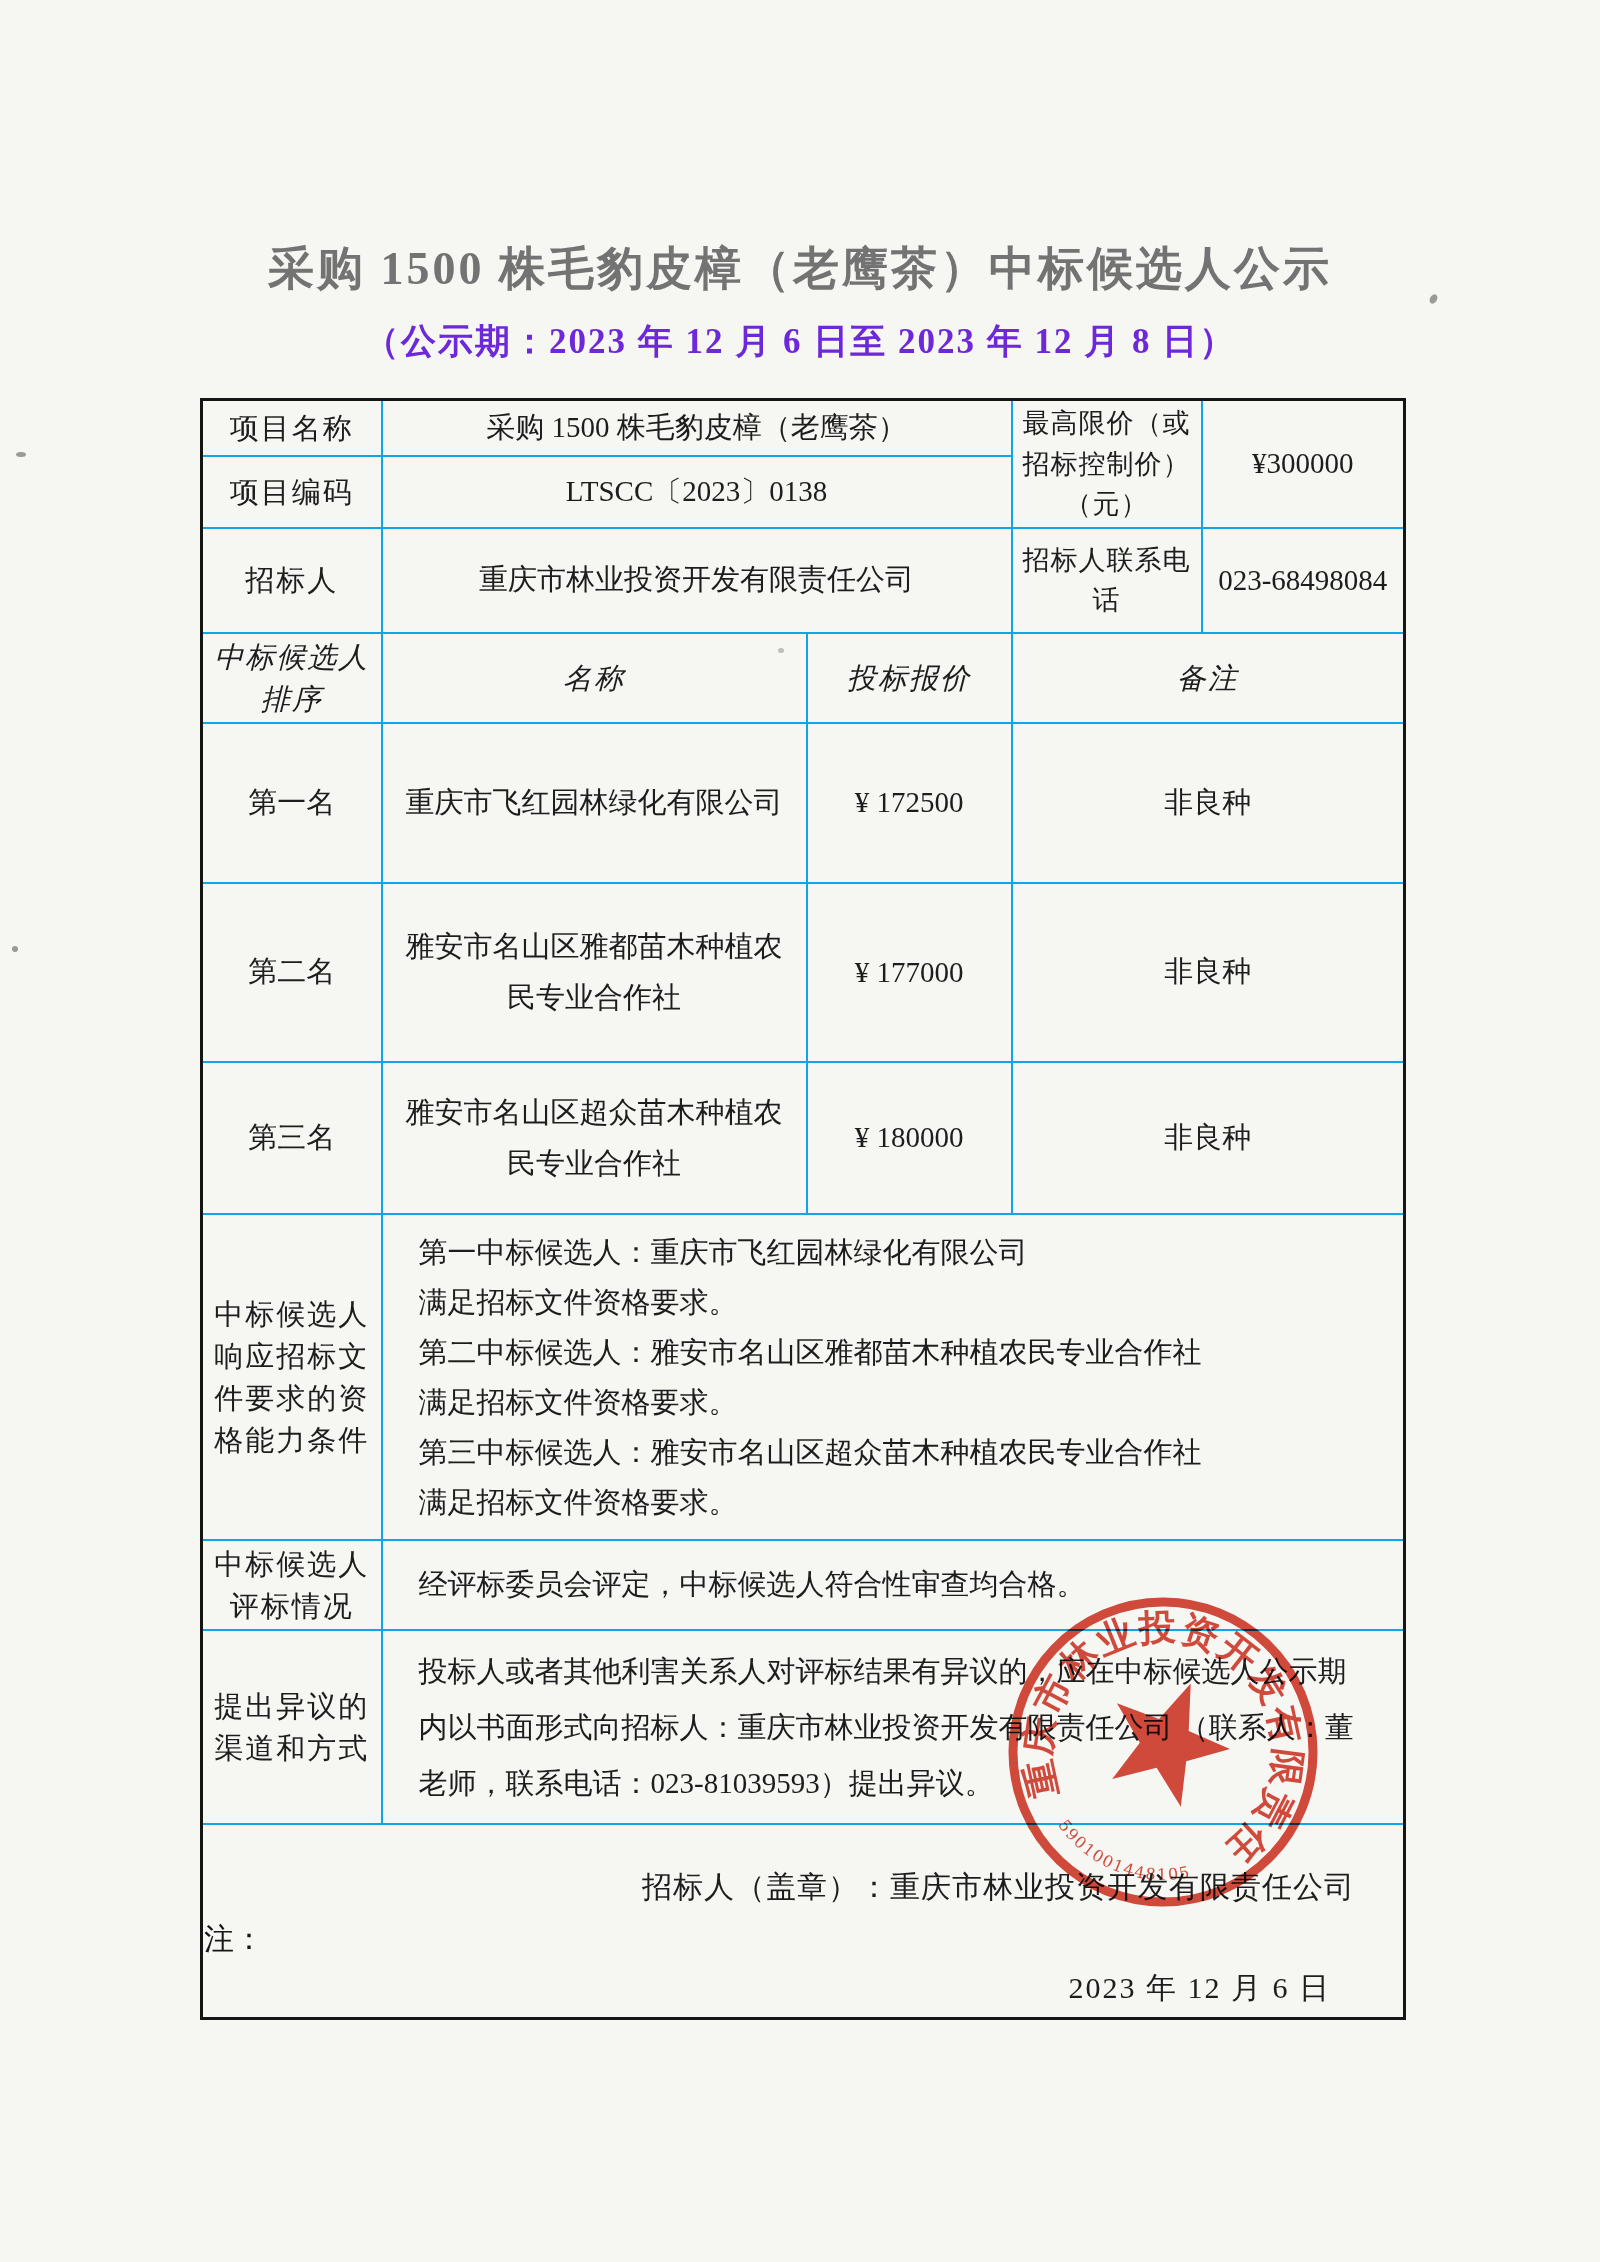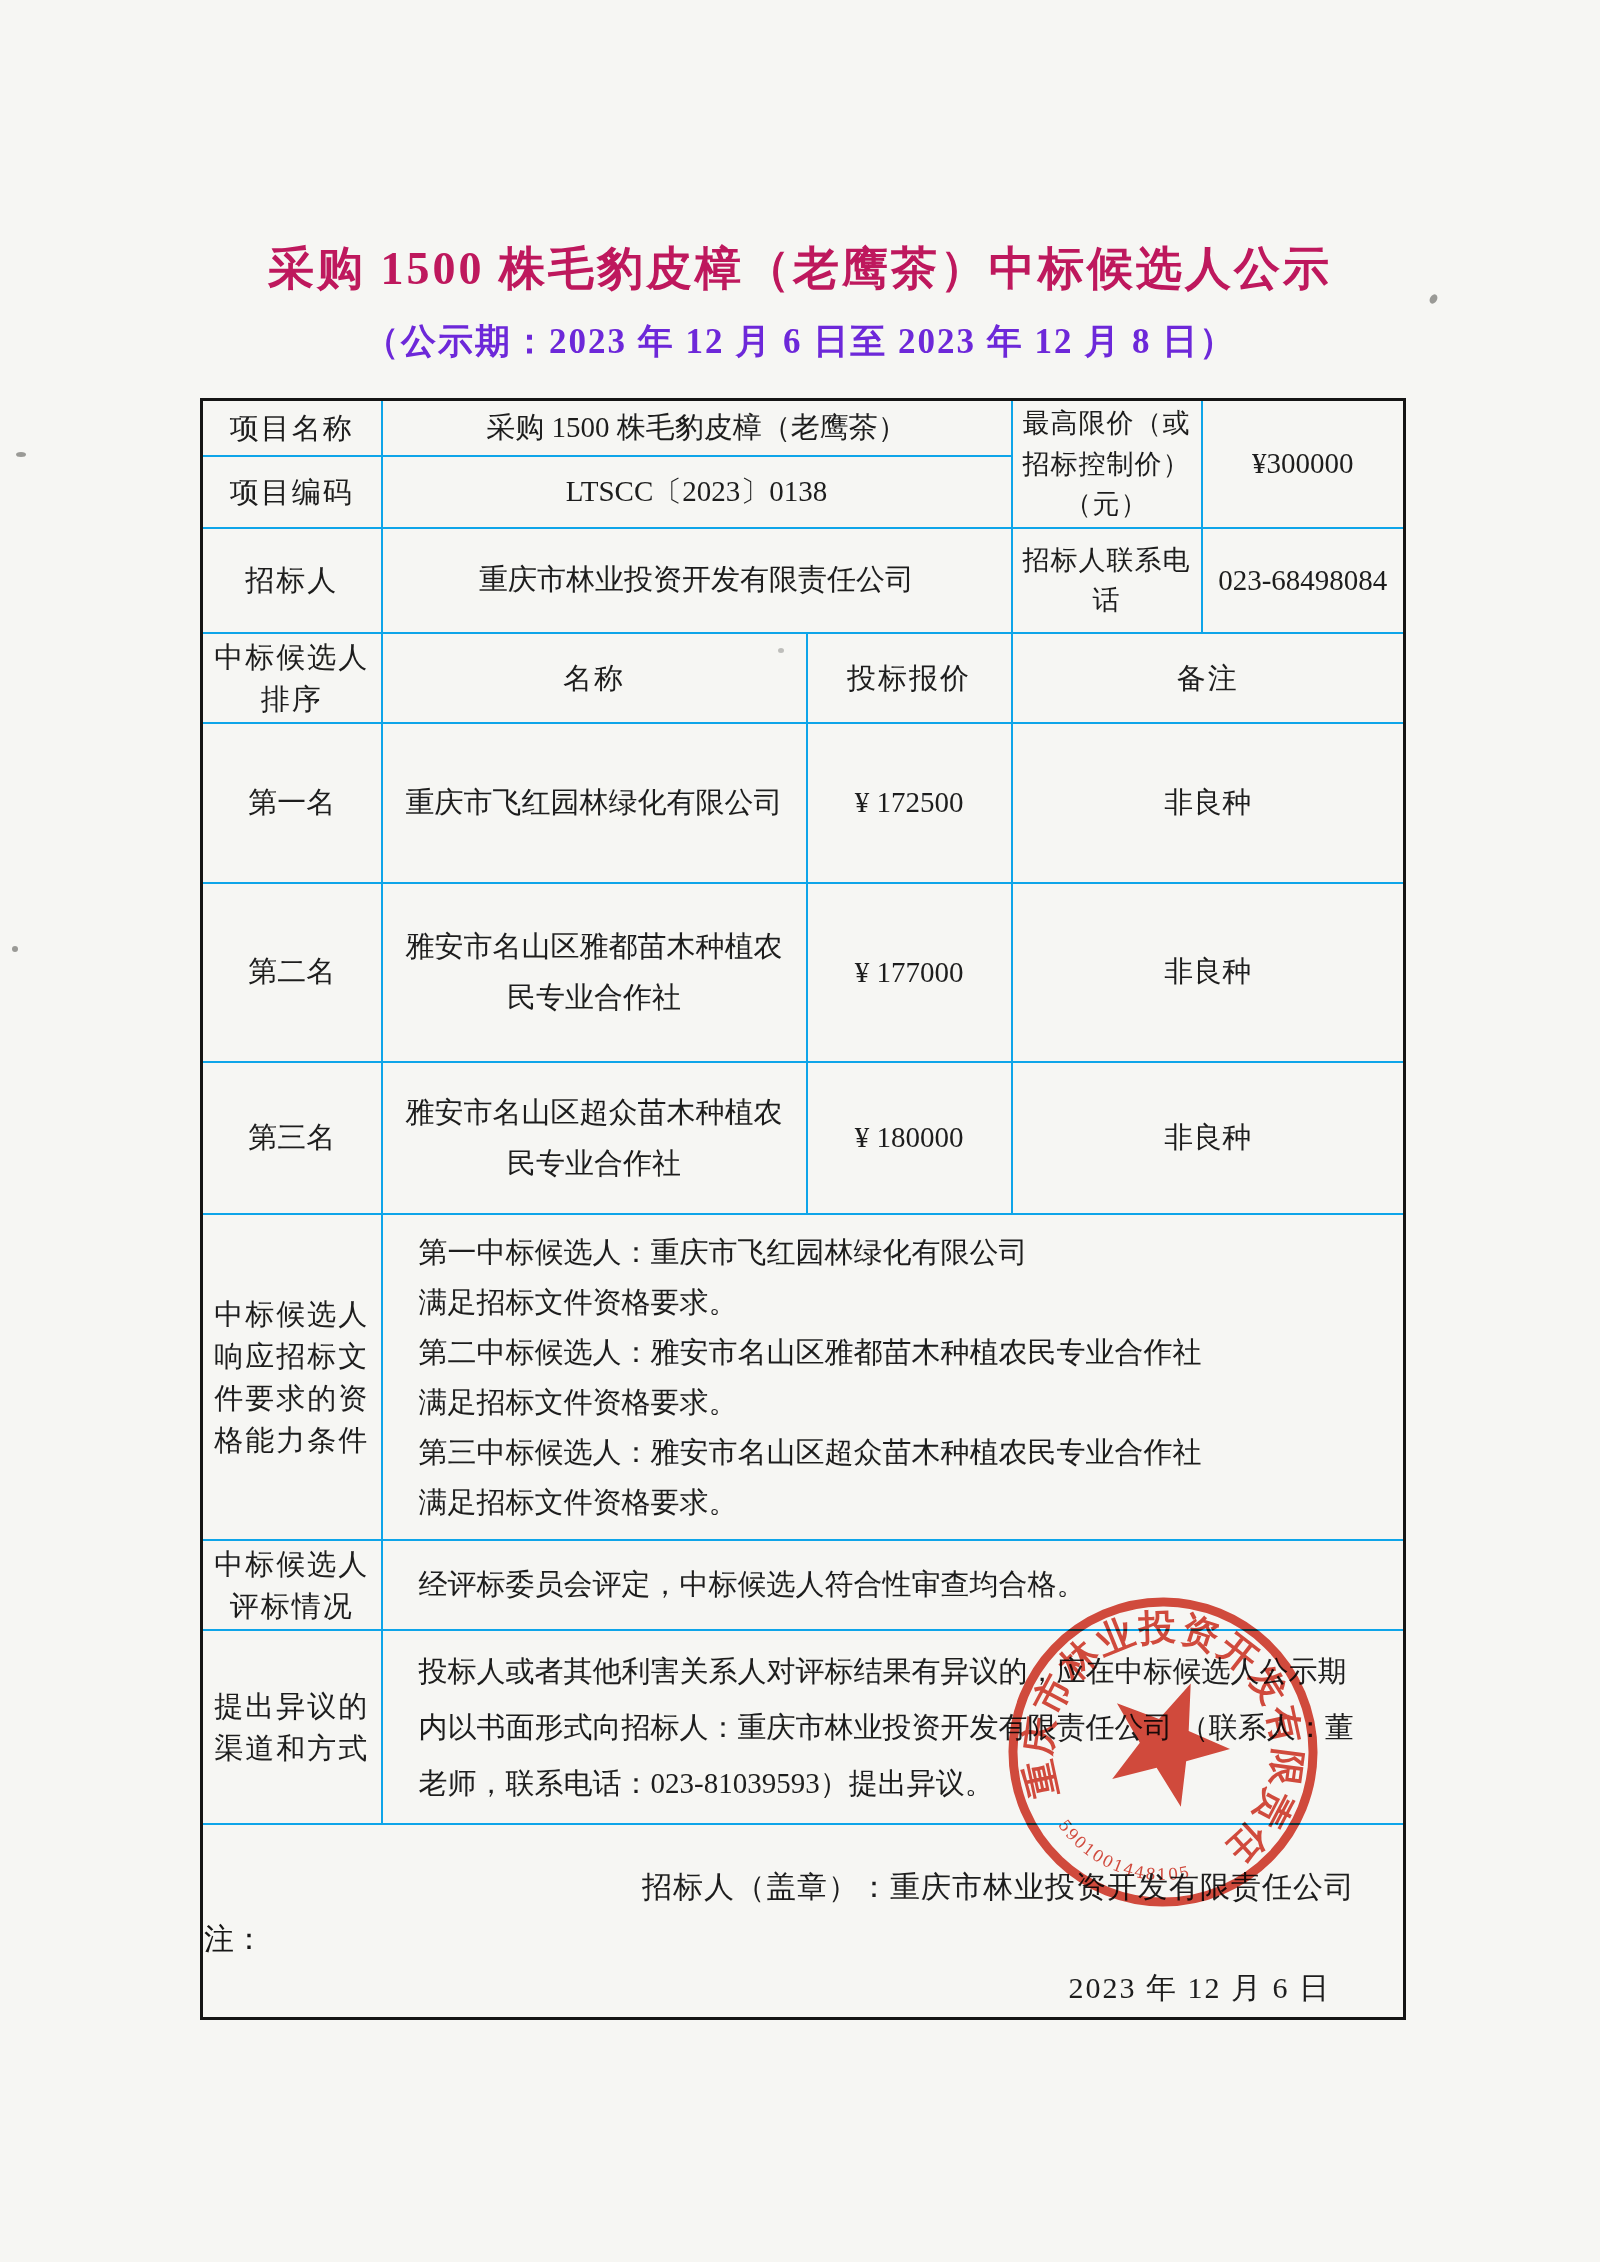--- a/index.html
+++ b/index.html
@@ -9,21 +9,21 @@
     font-family:"Liberation Serif","DejaVu Serif",serif;
     color:#1d1d1d;
     position:relative;
     overflow:hidden;
   }
   .page{position:absolute;inset:0;}
 
   .doc-title{
     position:absolute;top:238px;left:0;width:100%;
     text-align:center;font-size:46px;font-weight:bold;
-    letter-spacing:3px;color:#be185d;
+    letter-spacing:3px;color:#737373;
   }
   .doc-subtitle{
     position:absolute;top:318px;left:0;width:100%;
     text-align:center;font-size:35px;font-weight:bold;
     letter-spacing:2px;color:#6d28d9;
   }
 
   table.main{
     position:absolute;top:398px;left:200px;
     width:1203px;border-collapse:collapse;table-layout:fixed;
@@ -33,21 +33,21 @@
     border:2px solid #0ea5e9;
     text-align:center;vertical-align:middle;
     font-size:29px;padding:2px 8px;
     word-break:break-all;
   }
   td.lab{letter-spacing:2px;line-height:1.45;}
   td.small-lab{font-size:27px;letter-spacing:1px;line-height:1.5;}
   .r1{height:56px;}
   .r2{height:70px;}
   .r3{height:105px;}
-  .r4{height:86px;}
+  .r4{height:86px;font-style:italic;}
   .r5{height:160px;}
   .r6{height:179px;}
   .r7{height:152px;}
   .r8{height:248px;}
   .r9{height:75px;}
   .r10{height:167px;}
   .r11{height:195px;}
   td.name-cell{line-height:1.75;padding:4px 14px;}
   td.qual-cell{
     text-align:left;vertical-align:middle;

